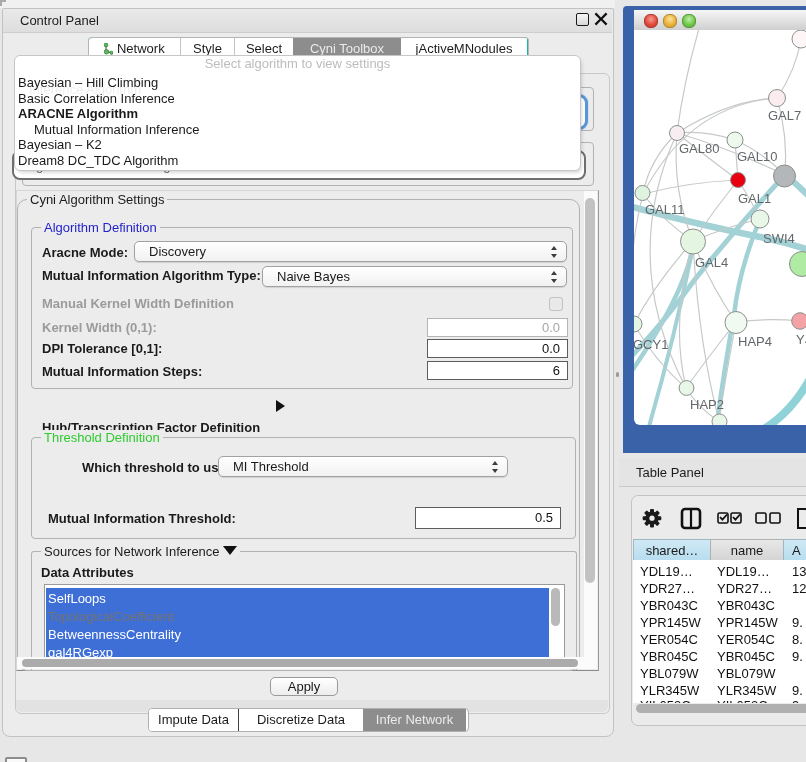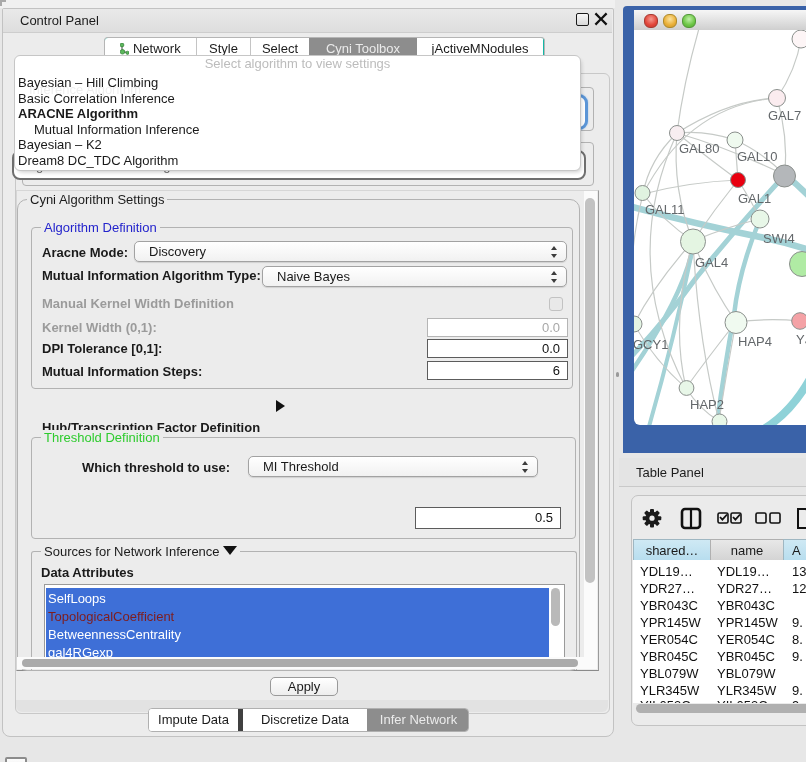--- a/index.html
+++ b/index.html
@@ -27,21 +27,21 @@
 
 <div class="abs" style="left:2px;top:8px;width:610px;height:727px;background:#ececec;border:1px solid #c2c2c2;border-radius:2px 2px 8px 8px;"></div>
 
 <div class="abs" style="left:3px;top:9px;width:609px;height:23px;background:linear-gradient(#e9e9e9,#dedede);border-bottom:1px solid #cdcdcd;"></div>
 <div class="abs" style="left:20px;top:13px;font-size:13px;color:#1c1c1c;">Control Panel</div>
 <div class="abs" style="left:576px;top:13px;width:11px;height:11px;border:1.5px solid #1a1a1a;border-radius:2px;background:linear-gradient(#f8f8f8,#d8d8d8);"></div>
 <svg class="abs" style="left:594px;top:12px;" width="14" height="14" viewBox="0 0 14 14">
       <path d="M2.2 0.6 L7 5.4 L11.8 0.6 L13.4 2.2 L8.6 7 L13.4 11.8 L11.8 13.4 L7 8.6 L2.2 13.4 L0.6 11.8 L5.4 7 L0.6 2.2 Z" fill="#111"></path>
     </svg>
 
-<div class="abs" style="left:104px;top:37px;width:439px;height:21px;border:1px solid #b5b5b5;border-bottom:none;border-radius:4px 4px 0 0;background:#14b8a6;overflow:hidden;white-space:nowrap;font-size:13px;">
+<div class="abs" style="left:88px;top:37px;width:439px;height:21px;border:1px solid #b5b5b5;border-bottom:none;border-radius:4px 4px 0 0;background:#14b8a6;overflow:hidden;white-space:nowrap;font-size:13px;">
 <span class="tab" style="width:91px;border-right:1px solid #c4c4c4;"><svg width="9" height="12" viewBox="0 0 9 12" style="vertical-align:-2px">
           <path d="M2 2L2 8.5L7.5 9.5" stroke="#444" stroke-width="1" fill="none"></path>
           <circle cx="2" cy="2" r="1.9" fill="#5cb85c" stroke="#2e7d32" stroke-width="0.7"></circle>
           <circle cx="2.5" cy="8.8" r="2.3" fill="#5cb85c" stroke="#2e7d32" stroke-width="0.7"></circle>
           <circle cx="7.5" cy="9.8" r="1.6" fill="#5cb85c" stroke="#2e7d32" stroke-width="0.7"></circle>
         </svg> Network</span><span class="tab" style="width:53px;border-right:1px solid #c4c4c4;">Style</span><span class="tab" style="width:58px;">Select</span><span class="tab sel" style="width:108px;">Cyni Toolbox</span><span class="tab" style="width:126px;">jActiveMNodules</span>
 </div>
 
 <div class="abs" style="left:15px;top:73px;width:593px;height:639px;background:#ececec;border:1px solid #c8c8c8;border-radius:6px;"></div>
 <div class="abs" style="left:16px;top:700px;width:592px;height:12px;background:#e2e2e2;border-radius:0 0 6px 6px;"></div>
@@ -74,47 +74,48 @@
 <div class="lbl b" style="left:42px;top:364px;">Mutual Information Steps:</div>
 <div class="tf" style="left:427px;top:361px;width:132px;height:17px;border:1px solid #5c5c5c;color:#111;">6</div>
 
 <div class="lbl b" style="left:42px;top:420px;">Hub/Transcription Factor Definition</div>
 <div class="abs" style="left:276px;top:400px;width:0;height:0;border-top:6px solid transparent;border-bottom:6px solid transparent;border-left:9px solid #111;"></div>
 
 <div class="grp" style="left:31px;top:437px;width:543px;height:100px;">
   <span class="gt" style="color:#2ecb2e;">Threshold Definition</span>
 </div>
 <div class="lbl b" style="left:82px;top:460px;">Which threshold to use:</div>
-<div class="combo" style="left:248px;top:456px;width:274px;height:19px;">MI Threshold<span class="step"></span></div>
+<div class="combo" style="left:218px;top:456px;width:274px;height:19px;">MI Threshold<span class="step"></span></div>
+<div class="lbl b" style="left:48px;top:511px;">Mutual Information Threshold:</div>
 <div class="tf" style="left:415px;top:507px;width:137px;height:20px;border:1px solid #5c5c5c;color:#111;line-height:20px;">0.5</div>
 
 <div class="grp" style="left:31px;top:551px;width:544px;height:118px;border-bottom:none;border-radius:3px 3px 0 0;">
   <span class="gt" style="color:#1c1c1c;">Sources for Network Inference <span style="display:inline-block;width:0;height:0;border-left:7px solid transparent;border-right:7px solid transparent;border-top:9px solid #111;vertical-align:1px;"></span></span>
 </div>
 <div class="lbl b" style="left:41px;top:565px;">Data Attributes</div>
 
 <div class="abs" style="left:48px;top:580px;width:16px;height:3px;color:#aaa;font-size:8px;overflow:hidden;letter-spacing:2px;">.. ..</div>
 <div class="abs" style="left:44px;top:584px;width:519px;height:72px;background:#fff;border:1px solid #9a9a9a;overflow:hidden;">
   <div class="abs" style="left:1px;top:3px;width:503px;height:69px;background:#3e6fd7;"></div>
   <div class="abs" style="left:3px;top:6px;color:#fff;">SelfLoops</div>
-  <div class="abs" style="left:3px;top:24px;color:#7f1d1d;">TopologicalCoefficient</div>
+  <div class="abs" style="left:3px;top:24px;color:#737373;">TopologicalCoefficient</div>
   <div class="abs" style="left:3px;top:42px;color:#fff;">BetweennessCentrality</div>
   <div class="abs" style="left:3px;top:60px;color:#fff;">gal4RGexp</div>
   <div class="abs" style="left:506px;top:3px;width:9px;height:38px;background:#b9b9b9;border-radius:5px;"></div>
 </div>
 
 <div class="abs" style="left:584px;top:191px;width:13px;height:467px;background:#fbfbfb;"></div>
 <div class="abs" style="left:585px;top:198px;width:10px;height:385px;background:#c2c2c2;border-radius:5px;"></div>
 <div class="abs" style="left:17px;top:657px;width:580px;height:12px;background:#fbfbfb;"></div>
 <div class="abs" style="left:22px;top:659px;width:556px;height:8px;background:#ababab;border-radius:4px;"></div>
 
 <div class="abs" style="left:270px;top:677px;width:66px;height:17px;background:linear-gradient(#ffffff,#ededed);border:1px solid #999;border-radius:5px;text-align:center;line-height:17px;">Apply</div>
 
 <div class="abs" style="left:148px;top:708px;width:319px;height:22px;border:1px solid #b0b0b0;border-radius:4px;background:#fff;overflow:hidden;white-space:nowrap;">
-<span class="tab" style="width:89px;height:22px;line-height:22px;border-right:5px solid #404040;">Impute Data</span><span class="tab" style="width:124px;height:22px;line-height:22px;">Discretize Data</span><span class="tab sel" style="width:103px;height:22px;line-height:22px;">Infer Network</span>
+<span class="tab" style="width:89px;height:22px;line-height:22px;border-right:1px solid #404040;">Impute Data</span><span class="tab" style="width:124px;height:22px;line-height:22px;">Discretize Data</span><span class="tab sel" style="width:103px;height:22px;line-height:22px;">Infer Network</span>
 </div>
 
 <div class="abs" style="left:14px;top:55px;width:565px;height:114px;background:#fff;border:1px solid #c6c6c6;border-radius:6px;box-shadow:2px 3px 4px -2px rgba(0,0,0,0.22);">
   <div class="abs" style="left:14px;top:26px;color:rgba(30,30,30,0.08);">Inference Algorithm</div>
   <div class="abs" style="left:0;top:0px;width:565px;text-align:center;color:#bcbcbc;">Select algorithm to view settings</div>
   <div class="abs" style="left:3px;top:19px;">Bayesian – Hill Climbing</div>
   <div class="abs" style="left:3px;top:35px;">Basic Correlation Inference</div>
   <div class="abs b" style="left:3px;top:50px;">ARACNE Algorithm</div>
   <div class="abs" style="left:19px;top:66px;">Mutual Information Inference</div>
   <div class="abs" style="left:3px;top:81px;">Bayesian – K2</div>

